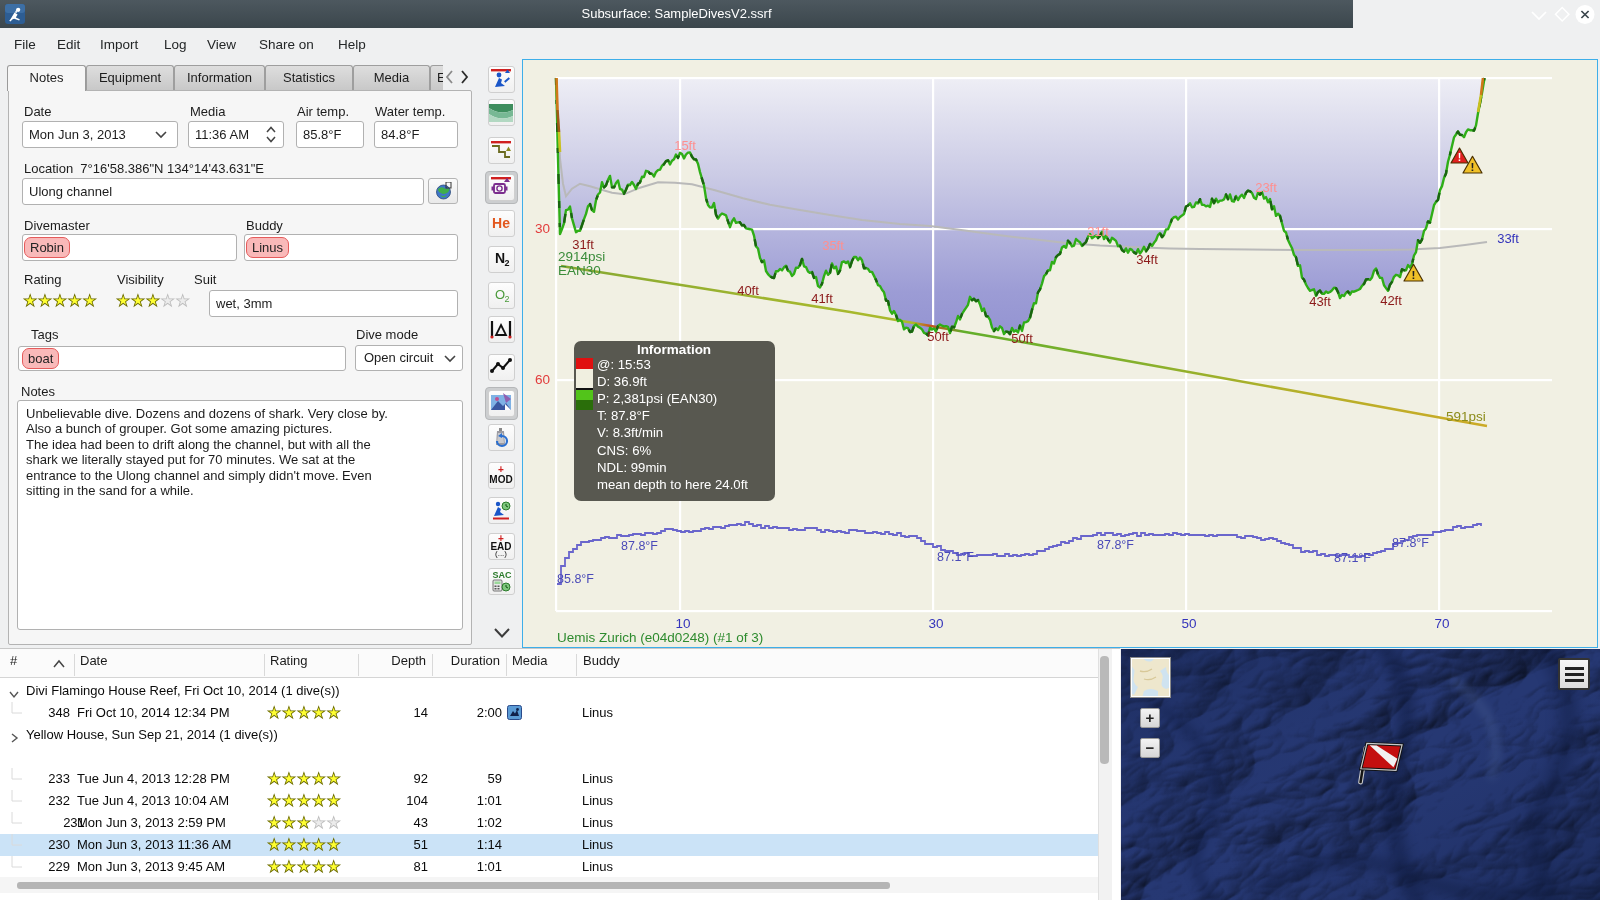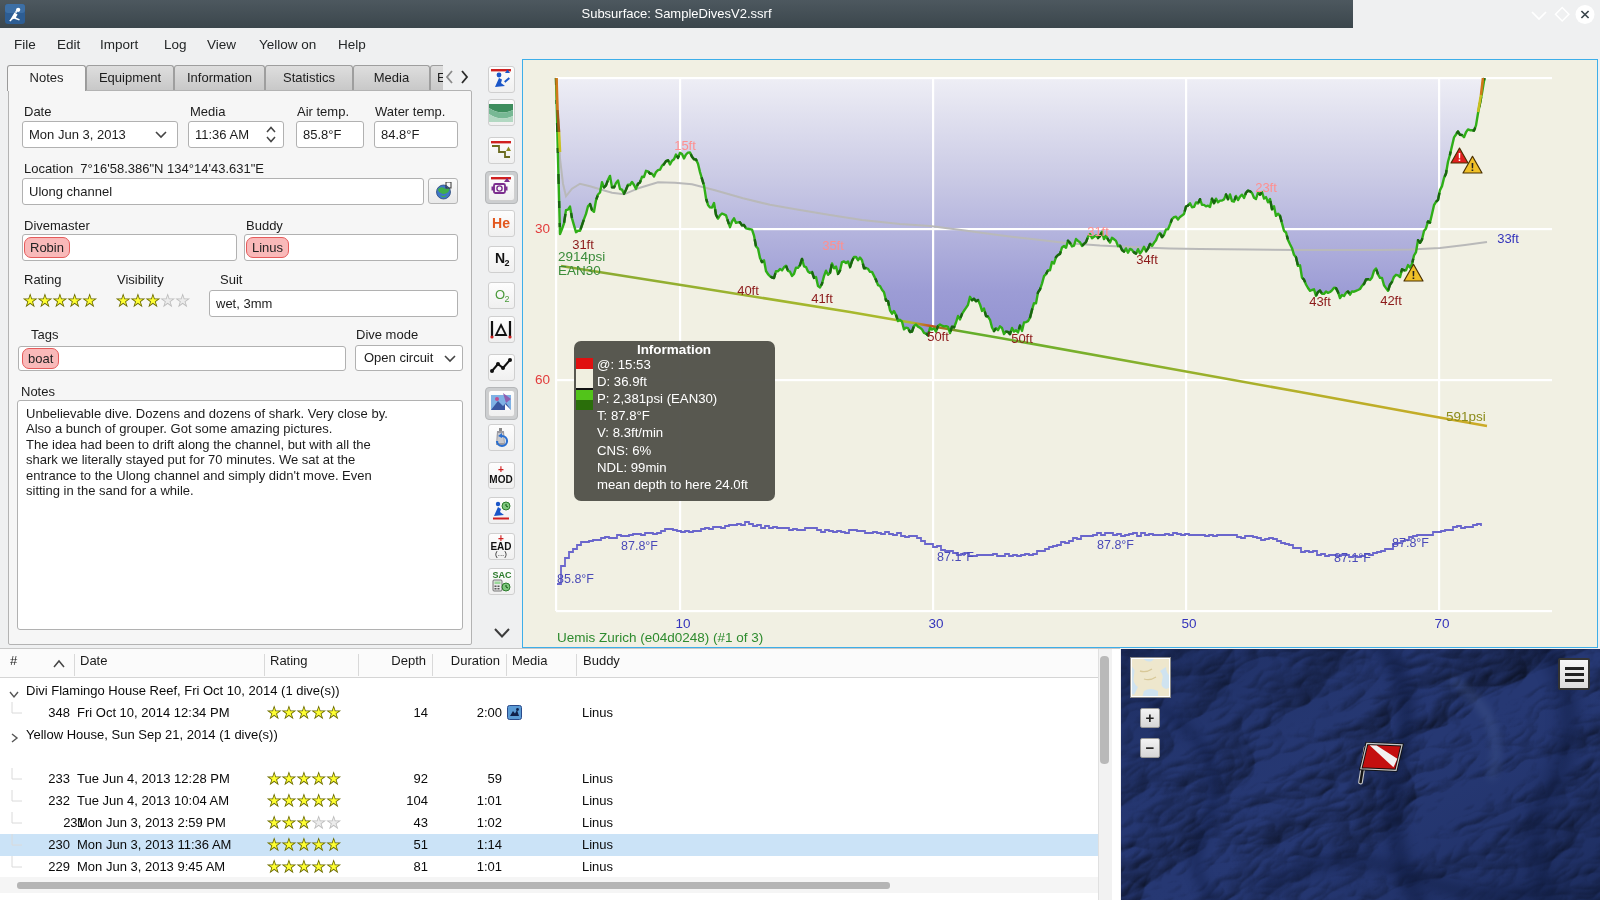--- a/index.html
+++ b/index.html
@@ -48,21 +48,21 @@
       <circle cx="57" cy="9.5" r="9.5" fill="#fff"></circle>
       <path d="M53.4,6 L60.6,13 M60.6,6 L53.4,13" stroke="#3b464c" stroke-width="1.7"></path>
     </svg>
   </div>
 <div class="abs" id="menubar">
     <div class="menu" style="left:14px">File</div>
     <div class="menu" style="left:57px">Edit</div>
     <div class="menu" style="left:100px">Import</div>
     <div class="menu" style="left:164px">Log</div>
     <div class="menu" style="left:207px">View</div>
-    <div class="menu" style="left:259px">Yellow on</div>
+    <div class="menu" style="left:259px">Share on</div>
     <div class="menu" style="left:338px">Help</div>
   </div>
 <div class="tab active" style="left:7px;width:79px;">Notes</div>
 <div class="tab" style="left:86px;width:88px;">Equipment</div>
 <div class="tab" style="left:174px;width:91px;">Information</div>
 <div class="tab" style="left:265px;width:88px;">Statistics</div>
 <div class="tab" style="left:353px;width:77px;">Media</div>
 <div class="tab" style="left:430px;width:40px;overflow:hidden;text-align:left;padding-left:6px;">E</div>
 <div class="abs" style="left:443px;top:65px;width:29px;height:25px;background:#eff0f1"></div>
 <svg class="abs" style="left:444px;top:68px" width="28" height="18">
@@ -95,21 +95,21 @@
     <rect x="11" y="0" width="5" height="6" fill="none" stroke="#333" stroke-width="1"></rect>
   </svg>
 <div class="lbl" style="left:24px;top:218px;">Divemaster</div>
 <div class="lbl" style="left:246px;top:218px;">Buddy</div>
 <div class="field" style="left:22px;top:234px;width:215px;height:27px;line-height:25px;padding-left:6px;"></div>
 <div class="field" style="left:244px;top:234px;width:214px;height:27px;line-height:25px;padding-left:6px;"></div>
 <div class="pill" style="left:24px;top:237px;">Robin</div>
 <div class="pill" style="left:246px;top:237px;">Linus</div>
 <div class="lbl" style="left:24px;top:272px;">Rating</div>
 <div class="lbl" style="left:117px;top:272px;">Visibility</div>
-<div class="lbl" style="left:220px;top:272px;text-align:right;">Suit</div>
+<div class="lbl" style="left:194px;top:272px;text-align:right;">Suit</div>
 <div class="abs star" style="left:23px;top:291px;">★★★★★</div>
 <div class="abs" style="left:116px;top:291px;"><span class="star">★★★</span><span class="star0">★★</span></div>
 <div class="field" style="left:209px;top:290px;width:249px;height:27px;line-height:25px;padding-left:6px;">wet, 3mm</div>
 <div class="lbl" style="left:21px;top:327px;margin-left:10px;">Tags</div>
 <div class="lbl" style="left:356px;top:327px;">Dive mode</div>
 <div class="field" style="left:18px;top:346px;width:328px;height:25px;line-height:23px;padding-left:6px;"></div>
 <div class="pill" style="left:22px;top:348px;">boat</div>
 <div class="field" style="left:355px;top:345px;width:108px;height:26px;line-height:24px;padding-left:8px;">Open circuit</div>
 <svg class="abs" style="left:444px;top:355px" width="12" height="8">
     <path d="M1,1 L6,6 L11,1" stroke="#444" stroke-width="1.6" fill="none"></path>

